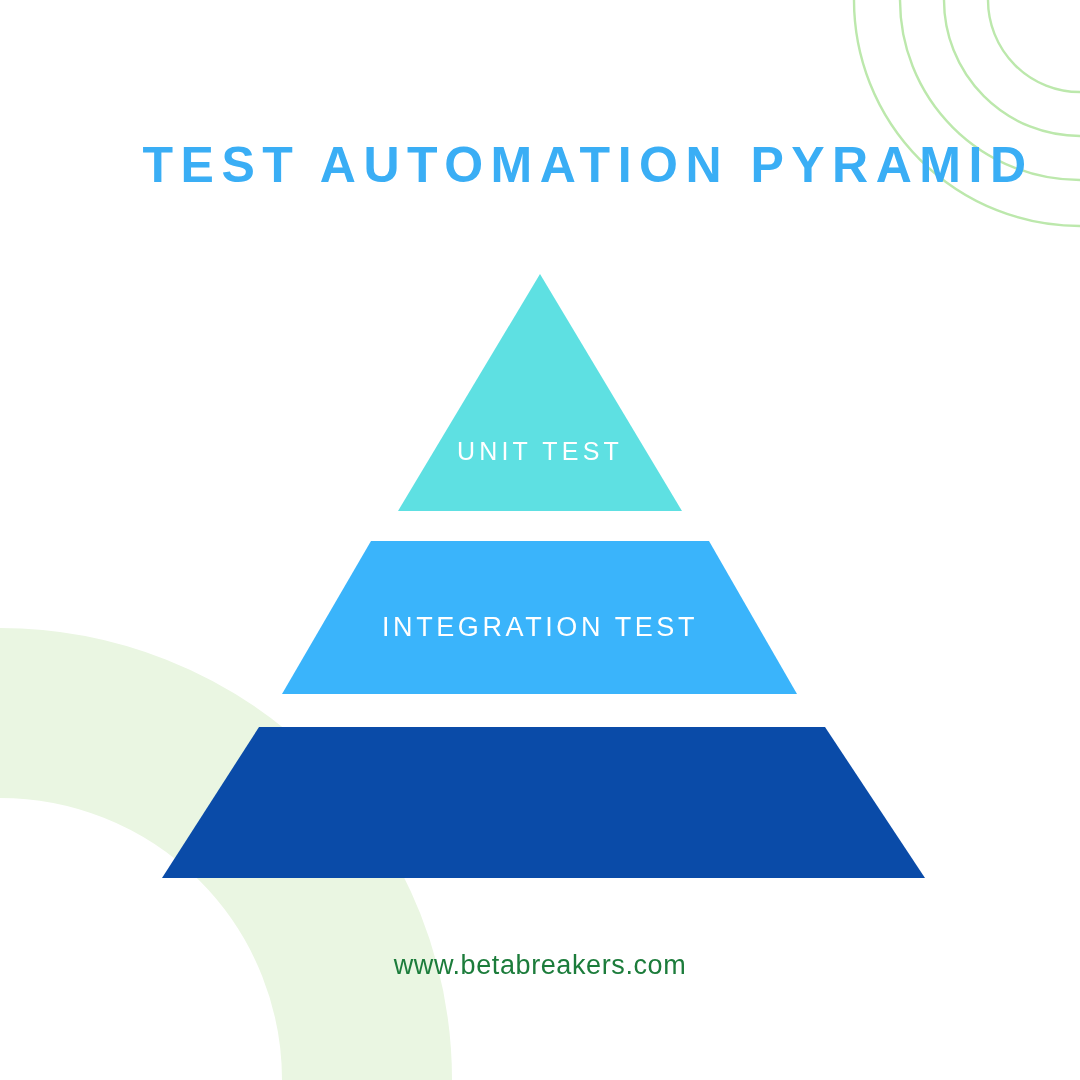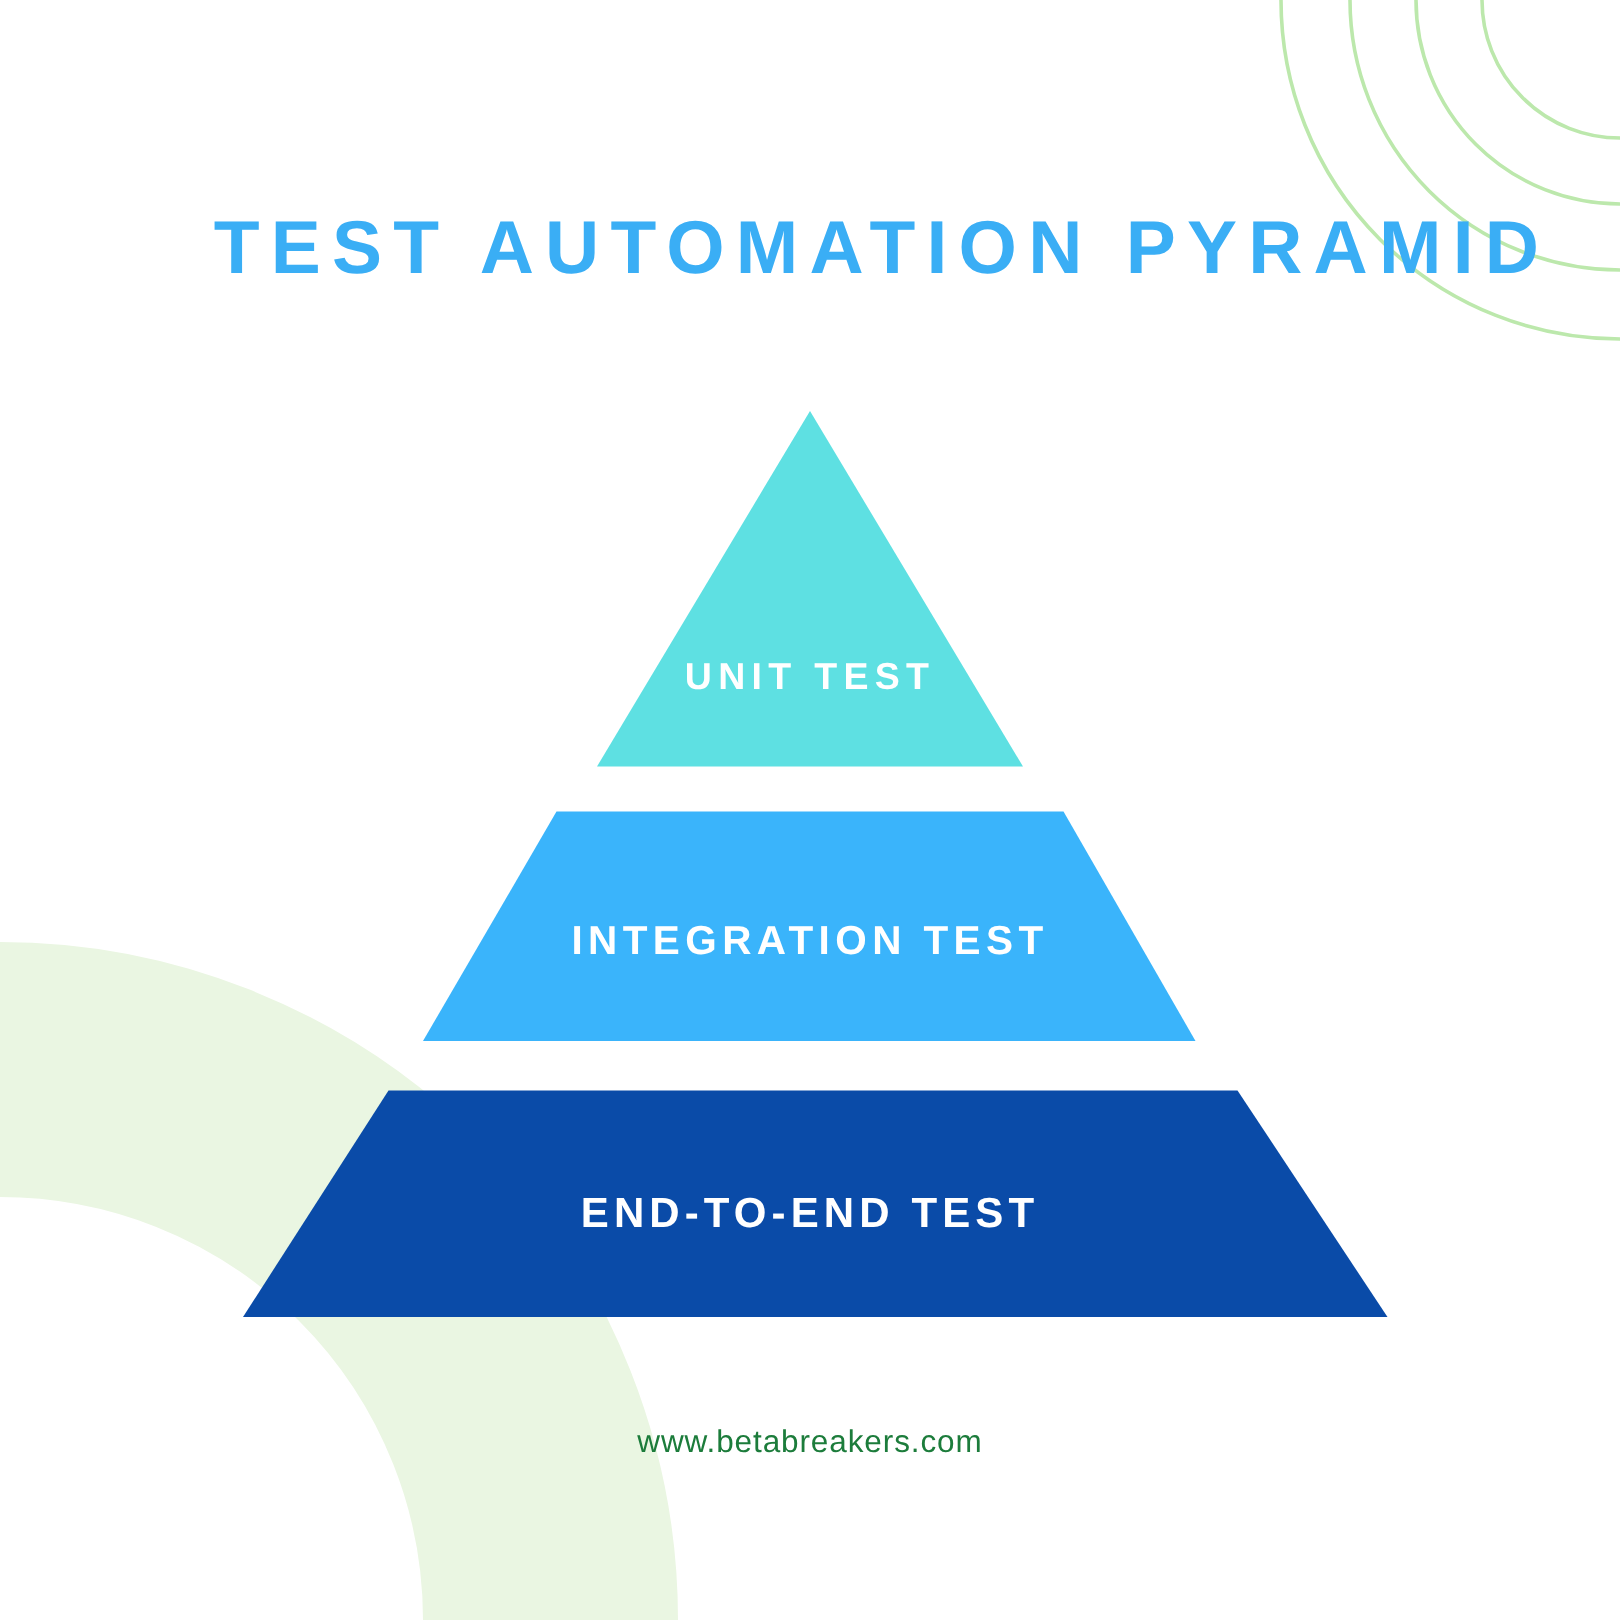--- a/index.html
+++ b/index.html
@@ -62,21 +62,21 @@
     left: 0;
     top: 0;
     width: 1080px;
     height: 1080px;
   }
   .tier-label {
     position: absolute;
     width: 1080px;
     text-align: center;
     color: #ffffff;
-    font-weight: 700;
+    font-weight: 400;
     white-space: nowrap;
     font-family: "Liberation Sans", sans-serif;
     pointer-events: none;
   }
   .tier-label.top {
     top: 437px;
     font-size: 25px;
     letter-spacing: 4.2px;
   }
   .tier-label.mid {
@@ -90,21 +90,21 @@
     letter-spacing: 3.4px;
   }
 
   
   .footer-url {
     position: absolute;
     left: 0;
     top: 950px;
     width: 1080px;
     text-align: center;
-    font-size: 21px;
+    font-size: 27px;
     font-weight: 400;
     letter-spacing: 0.6px;
     color: #1C7C3B;
     font-family: "Liberation Sans", sans-serif;
   }
 </style>
 </head>
 <body>
 
 <div id="canvas">
@@ -125,17 +125,16 @@
   <div class="title">TEST AUTOMATION PYRAMID</div>
 
   <svg class="pyramid" viewBox="0 0 1080 1080" width="1080" height="1080">
     <polygon points="540,274 682,511 398,511" fill="#5EE0E2"></polygon>
     <polygon points="371,541 709,541 797,694 282,694" fill="#3AB4FB"></polygon>
     <polygon points="259,727 825,727 925,878 162,878" fill="#0A4BA8"></polygon>
   </svg>
 
   <div class="tier-label top">UNIT TEST</div>
   <div class="tier-label mid">INTEGRATION TEST</div>
-  <div class="tier-label bot">END-TO-END TEST</div>
 
   <div class="footer-url">www.betabreakers.com</div>
 
 </div>
 
 </body></html>

